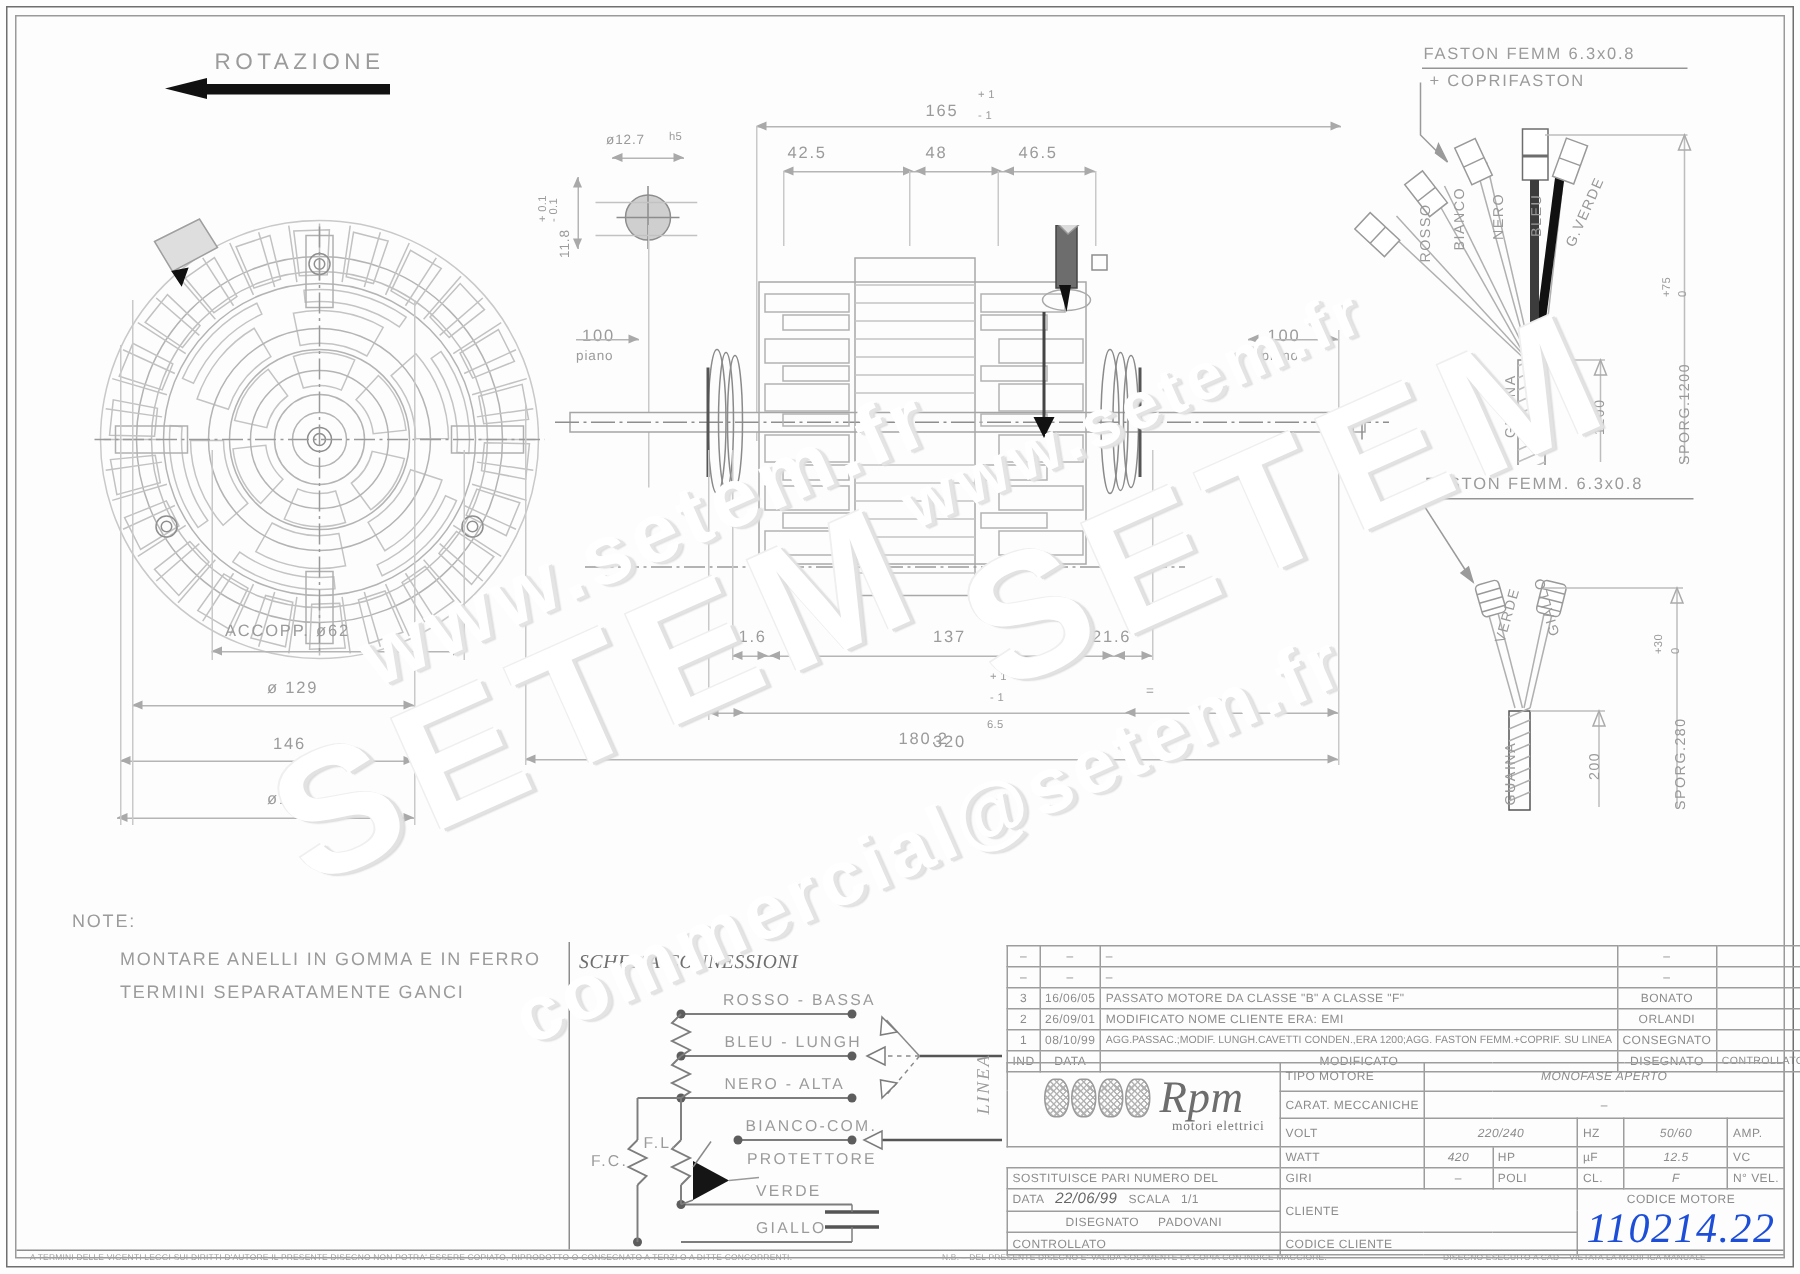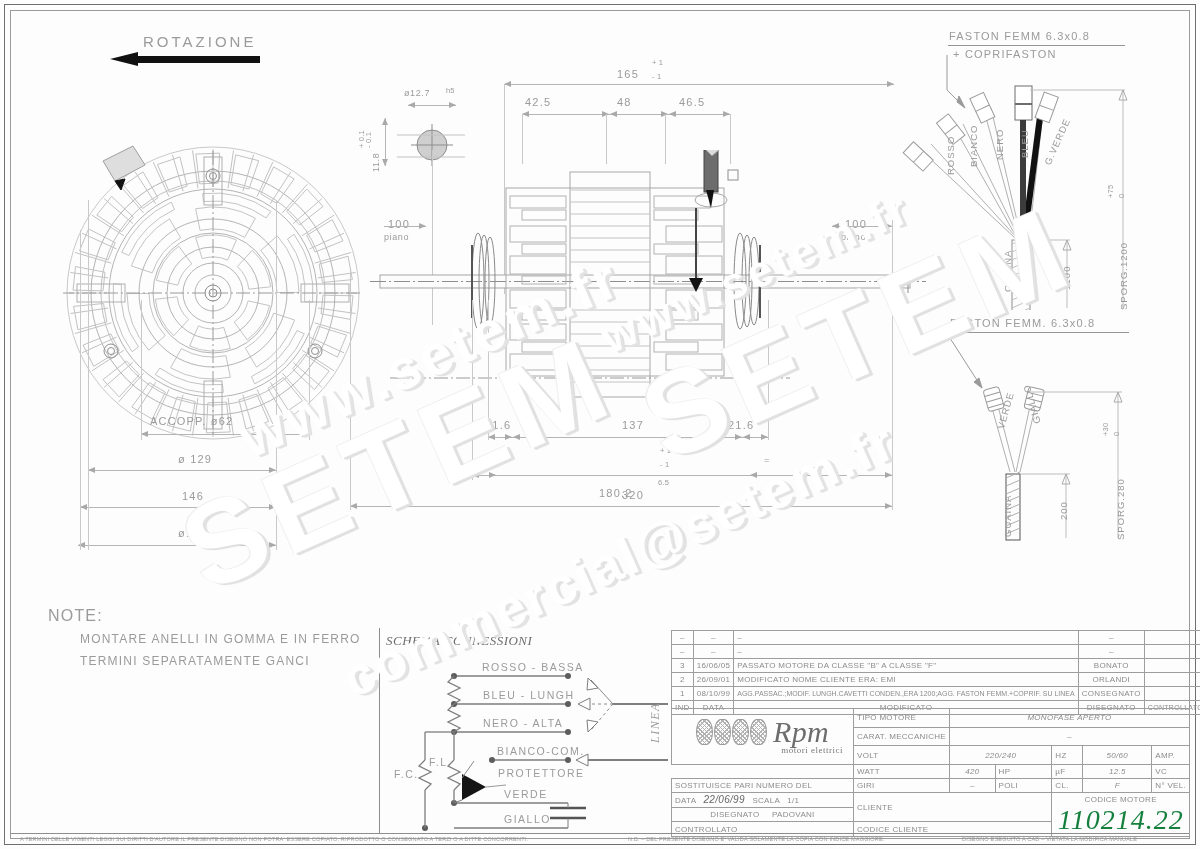--- a/index.html
+++ b/index.html
@@ -56,21 +56,21 @@
   .ar.u{border-left:3px solid transparent;border-right:3px solid transparent;border-bottom:7px solid #a9a9a9;}
   .ar.dn{border-left:3px solid transparent;border-right:3px solid transparent;border-top:7px solid #a9a9a9;}
   table.tb{border-collapse:collapse;width:100%;}
   table.tb td{border:1px solid #9d9d9d;font-size:8px;color:#8c8c8c;
       padding:0 3px;height:13px;letter-spacing:.3px;
       font-family:"Liberation Sans", sans-serif;white-space:nowrap;}
   td.c{text-align:center;}
   td.val{font-style:italic;font-family:"Liberation Serif",serif;font-size:13px;color:#555;text-align:center;}
   td.lbl{font-size:8px;color:#9a9a9a;}
   .bigcode{font-style:italic;font-family:"Liberation Serif",serif;
-      font-size:28px;color:#15803d;text-align:center;letter-spacing:1px;}
+      font-size:28px;color:#1d4ed8;text-align:center;letter-spacing:1px;}
 
   
   #rpmlogo{display:flex;align-items:center;justify-content:center;flex-direction:column;}
   .logoglyphs{display:flex;gap:1px;}
   .lg{width:15px;height:24px;background:
       repeating-linear-gradient(45deg,#b0b0b0 0 1px,transparent 1px 3px),
       repeating-linear-gradient(-45deg,#b8b8b8 0 1px,transparent 1px 3px);
       border:1px solid #9a9a9a;border-radius:40% / 50%;}
   .rpmword{font-family:"Liberation Serif",serif;font-style:italic;font-size:30px;color:#6d6d6d;line-height:.9;}
   .rpmsub{font-family:"Liberation Serif",serif;font-size:9px;color:#7a7a7a;letter-spacing:.5px;}
@@ -575,21 +575,21 @@
     </g>
   </svg>
   <div class="wirelabel rot90" style="left:995px;top:427px;transform:rotate(-74deg);transform-origin:0 0;">VERDE</div>
   <div class="wirelabel rot90" style="left:1032px;top:425px;transform:rotate(-106deg);transform-origin:0 0;">GIALLO</div>
   <div class="wirelabel rot90" style="left:1002px;top:537px;">GUAINA</div>
   <div class="wirelabel rot90" style="left:1058px;top:520px;">200</div>
   <div class="wirelabel rot90" style="left:1115px;top:540px;">SPORG.280</div>
   <div class="txt xs rot90" style="left:1101px;top:436px;">+30</div>
   <div class="txt xs rot90" style="left:1112px;top:436px;">0</div>
 
-  <div class="txt" style="left:48px;top:607px;font-size:16px;">NOTE:</div>
+  <div class="txt" style="left:48px;top:607px;font-size:12px;">NOTE:</div>
   <div class="txt" style="left:80px;top:632px;font-size:12px;">MONTARE ANELLI IN GOMMA E IN FERRO</div>
   <div class="txt" style="left:80px;top:654px;font-size:12px;">TERMINI SEPARATAMENTE GANCI</div>
 
   <div class="ln v" style="left:379px;top:628px;height:205px;background:#8d8d8d;"></div>
   <div id="schema">
     <div class="txt it" style="left:4px;top:5px;font-size:13px;color:#6e6e6e;">SCHEMA CONNESSIONI</div>
 
     <svg width="286" height="185" style="position:absolute;left:0;top:20px;">
 
       <g stroke="#7d7d7d" stroke-width="1.4">

